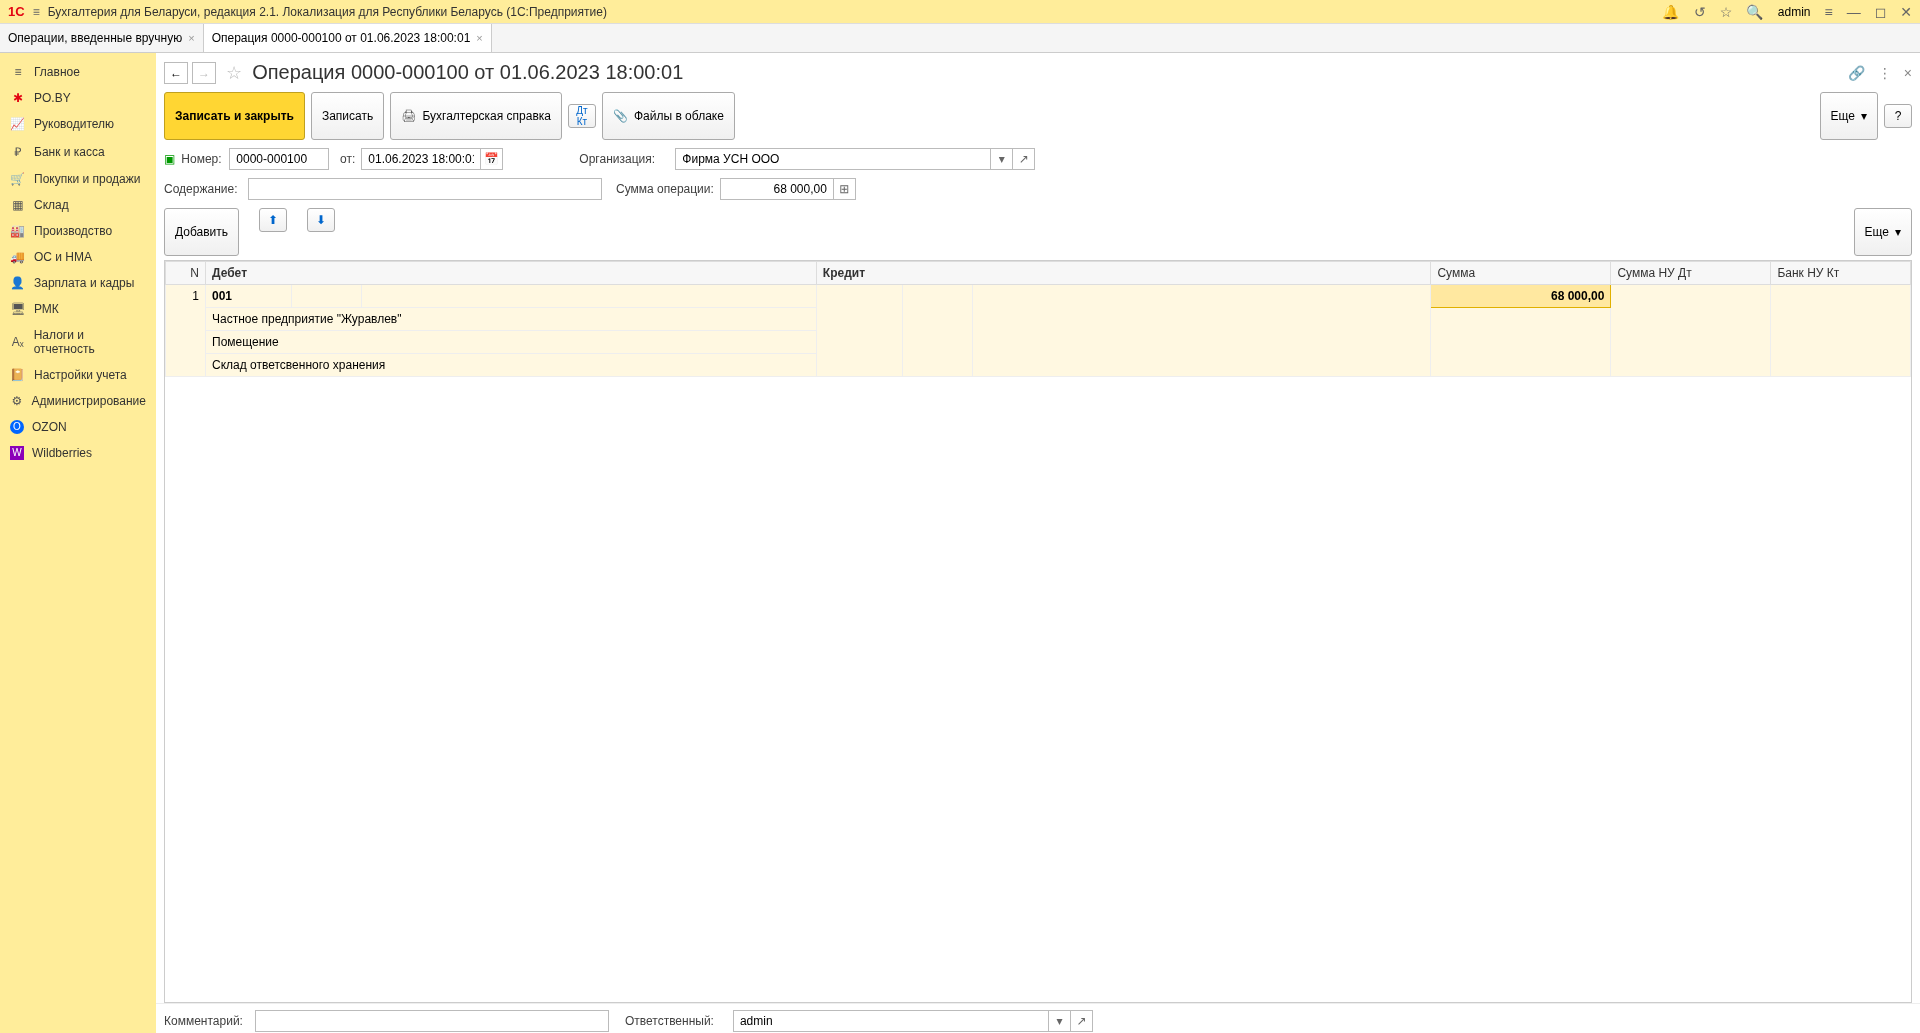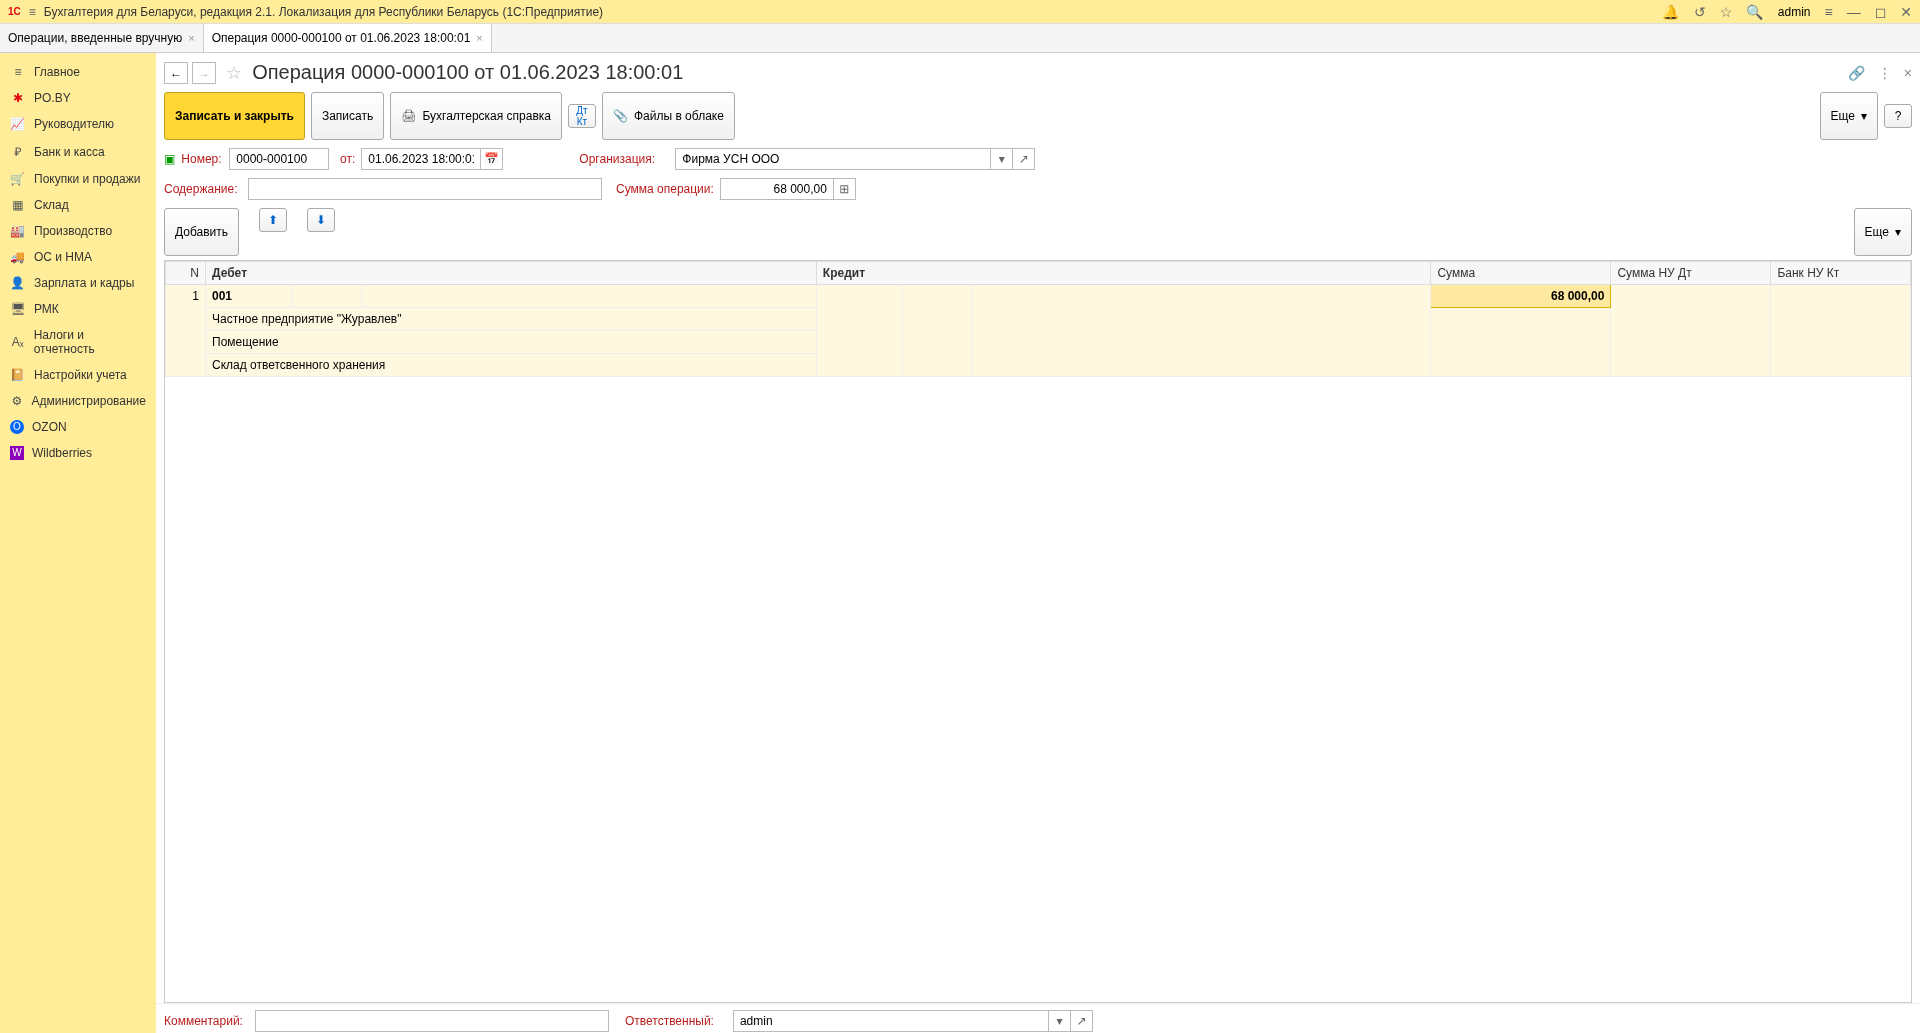--- a/index.html
+++ b/index.html
@@ -1,20 +1,20 @@
 <!DOCTYPE html>
 <html><head>
 <meta charset="utf-8">
 <style>
 * { box-sizing: border-box; margin: 0; padding: 0; font-family: Arial, sans-serif; font-size: 12px; }
 body { background: #fff; width: 1920px; height: 1033px; overflow: hidden; }
 
 
 .titlebar { background: #ffed9a; height: 24px; display: flex; align-items: center; padding: 0 8px; border-bottom: 1px solid #ddd; }
-.logo-1c { color: #e30613; font-weight: bold; font-size: 10px; margin-right: 8px; }
+.logo-1c { color: #e30613; font-weight: bold; font-size: 13px; margin-right: 8px; }
 .menu-icon { margin-right: 8px; color: #666; cursor: pointer; }
 .app-title { color: #333; flex: 1; }
 .titlebar-right { display: flex; align-items: center; gap: 14px; }
 .titlebar-icon { color: #666; cursor: pointer; font-size: 14px; }
 
 
 .tabsbar { background: #f5f5f5; height: 29px; display: flex; align-items: stretch; border-bottom: 1px solid #ccc; }
 .tab { display: flex; align-items: center; padding: 0 8px; border-right: 1px solid #ccc; cursor: pointer; gap: 6px; }
 .tab.active { background: #fff; }
 .tab-close { color: #999; cursor: pointer; font-size: 11px; }
@@ -41,21 +41,21 @@
 
 
 .toolbar { display: flex; align-items: center; padding: 4px 8px; gap: 6px; }
 .btn { border: 1px solid #aaa; background: linear-gradient(#fff,#f0f0f0); padding: 16px 10px; cursor: pointer; border-radius: 3px; display: inline-flex; align-items: center; gap: 6px; }
 .btn-primary { background: #ffd633; border-color: #c0a020; font-weight: bold; }
 .btn-more { margin-left: auto; }
 .btn-icon { color: #555; }
 
 
 .form-row { display: flex; align-items: center; padding: 4px 8px; gap: 6px; }
-.form-label { color: #b91c1c; min-width: 78px; }
+.form-label { color: #404040; min-width: 78px; }
 .input { border: 1px solid #bbb; background: #fff; padding: 3px 6px; height: 22px; }
 .input-group { display: flex; align-items: stretch; }
 .input-group .addon { border: 1px solid #bbb; border-left: none; background: #fff; width: 22px; display: flex; align-items: center; justify-content: center; cursor: pointer; color: #666; }
 
 
 .table-toolbar { display: flex; padding: 4px 8px; gap: 20px; }
 .icon-btn { border: 1px solid #aaa; background: linear-gradient(#fff,#f0f0f0); width: 28px; height: 24px; display: inline-flex; align-items: center; justify-content: center; border-radius: 3px; cursor: pointer; }
 
 
 .table-wrap { flex: 1; margin: 0 8px; border: 1px solid #ccc; overflow: auto; }

